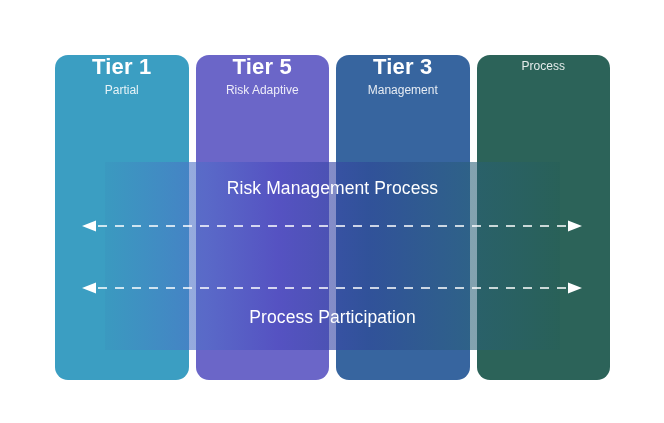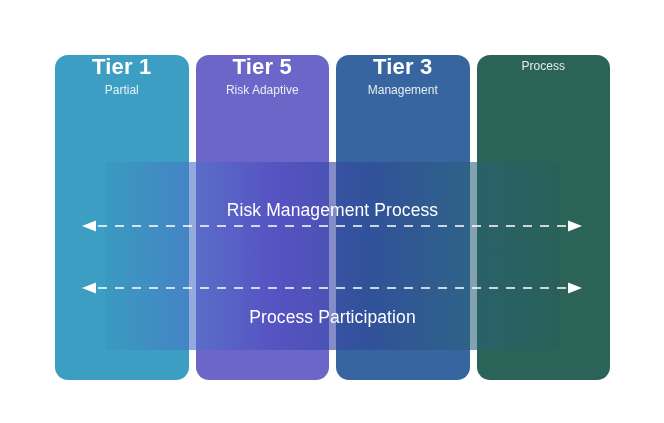--- a/index.html
+++ b/index.html
@@ -80,21 +80,21 @@
 
   .band-label {
     width: 100%;
     text-align: center;
     color: #ffffff;
     font-size: 17.5px;
     line-height: 1;
     letter-spacing: 0.1px;
     white-space: nowrap;
   }
-  .band-label.top    { margin-top: 40px; }
+  .band-label.top    { margin-top: 18px; }
   .band-label.middle { margin-top: 0px; }
   .band-label.bottom { margin-bottom: 24px; }
 
   
   .arrow {
     position: absolute;
     left: 82px;
     width: 500px;
     height: 14px;
     pointer-events: none;

